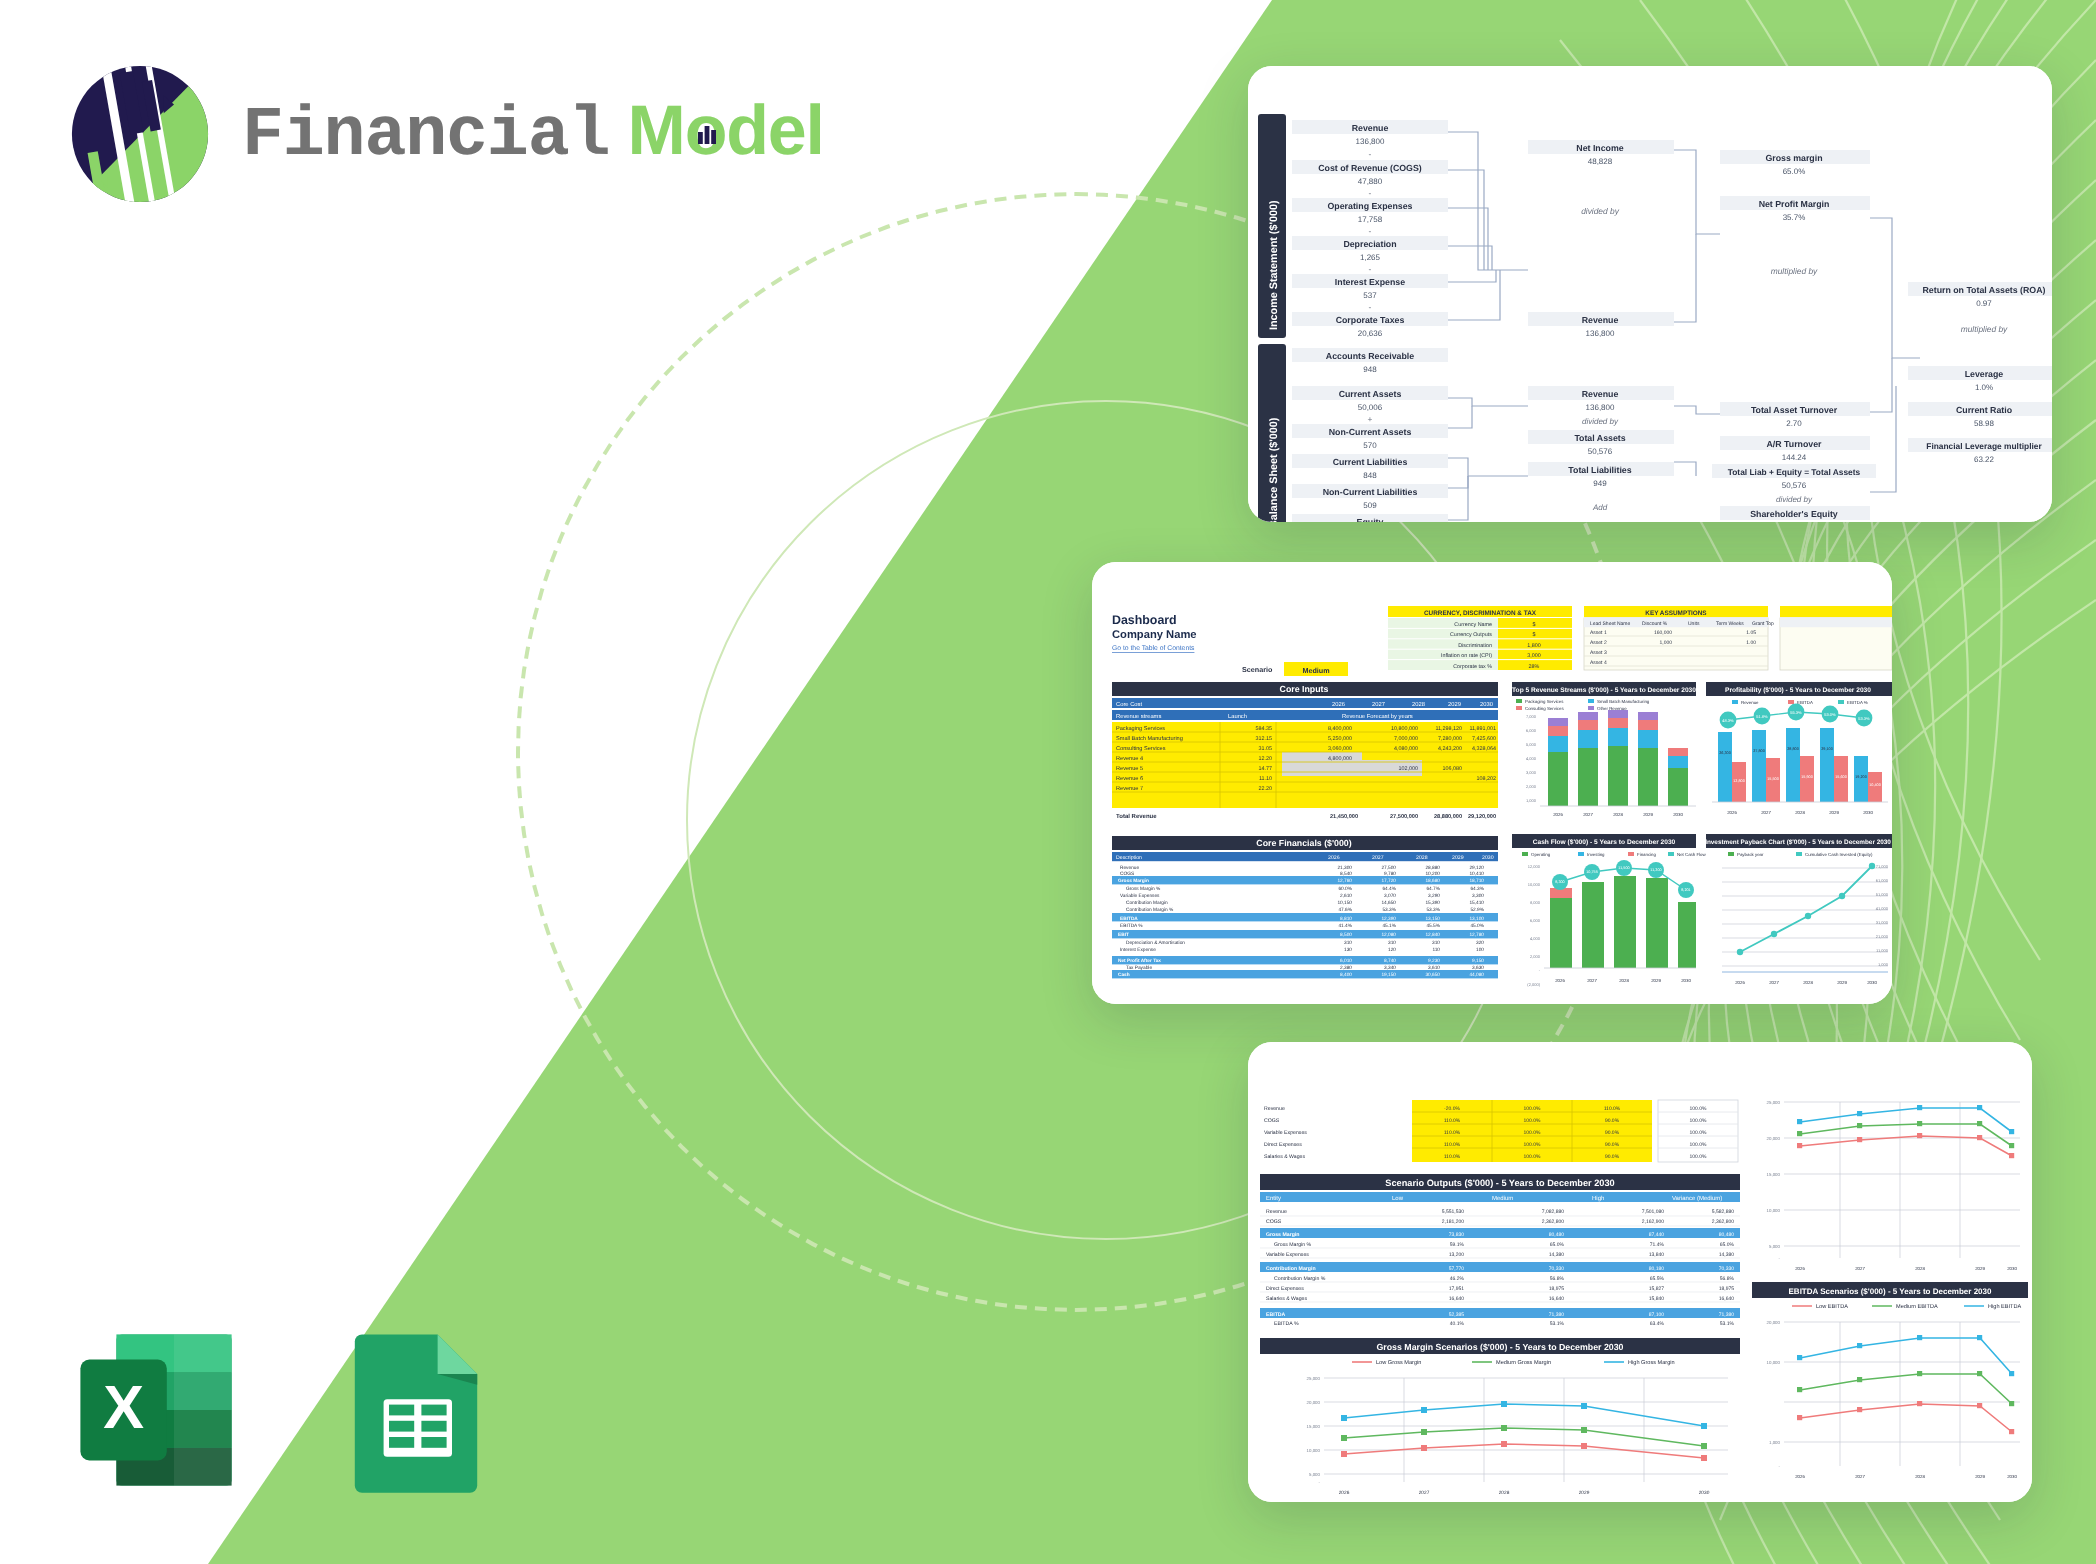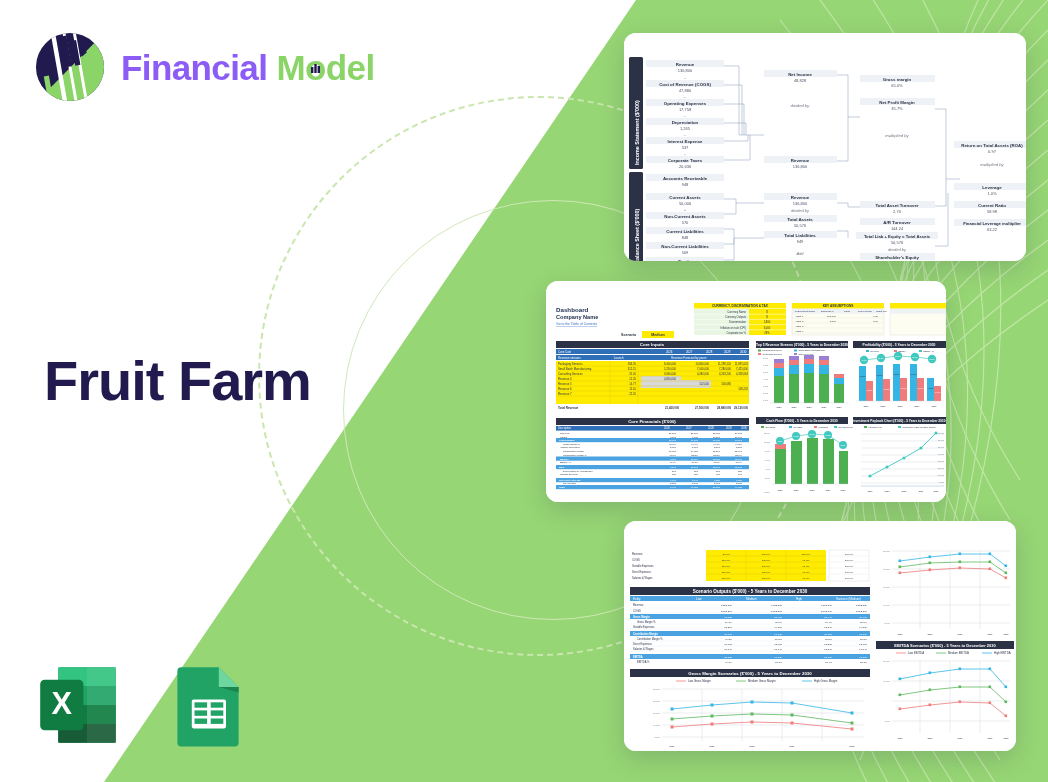--- a/index.html
+++ b/index.html
@@ -33,21 +33,21 @@
     border:1.5px solid #cfe8b7;
     z-index:1;
   }
 
   
   .left-panel{ position:absolute; left:0; top:0; width:470px; height:782px; z-index:5; }
 
   .logo-row{ position:absolute; left:33px; top:30px; display:flex; align-items:center; gap:14px; }
   .logo-mark{ width:74px; height:74px; flex:0 0 auto; }
   .logo-text{ font-size:35px; font-weight:700; letter-spacing:-0.6px; line-height:1; white-space:nowrap;}
-  .logo-text .w1{ color:#8b5cf6; }
+  .logo-text .w1{ color:#737373;font-family:Liberation Mono, monospace; }
   .logo-text .w2{ color:#8bd468; }
   .logo-text .w2 .oslot{ position:relative; display:inline-block; }
   .logo-text .w2 .oslot .bars{ position:absolute; left:50%; top:50%; transform:translate(-50%,-50%); }
 
   .page-title{
     position:absolute; left:44px; top:352px;
     font-size:56px; font-weight:700; color:#211a4e; letter-spacing:-1px;
     line-height:1.05;
   }
 
@@ -145,21 +145,20 @@
       <span class="w1">Financial</span><span>&nbsp;</span><span class="w2"><span>M</span><span class="oslot"><span>o</span><svg class="bars" width="14" height="14" viewBox="0 0 14 14">
               <g fill="#211a4e">
                 <rect x="3" y="7" width="2.4" height="6"></rect>
                 <rect x="6.3" y="4" width="2.4" height="9"></rect>
                 <rect x="9.6" y="6" width="2.4" height="7"></rect>
               </g>
             </svg></span><span>del</span></span>
     </div>
   </div>
 
-  <div class="page-title">Fruit Farm</div>
 
   <div class="platform-icons">
     <svg class="plat-ico" viewBox="0 0 100 100">
       <rect x="28" y="8" width="64" height="84" rx="3" fill="#21a366"></rect>
       <rect x="28" y="8" width="64" height="21" fill="#33c481"></rect>
       <rect x="28" y="29" width="64" height="21" fill="#21a366"></rect>
       <rect x="28" y="50" width="64" height="21" fill="#107c41"></rect>
       <rect x="28" y="71" width="64" height="21" fill="#185c37"></rect>
       <rect x="60" y="8" width="32" height="84" fill="#ffffff" opacity="0.08"></rect>
       <rect x="8" y="22" width="48" height="56" rx="5" fill="#107c41"></rect>

